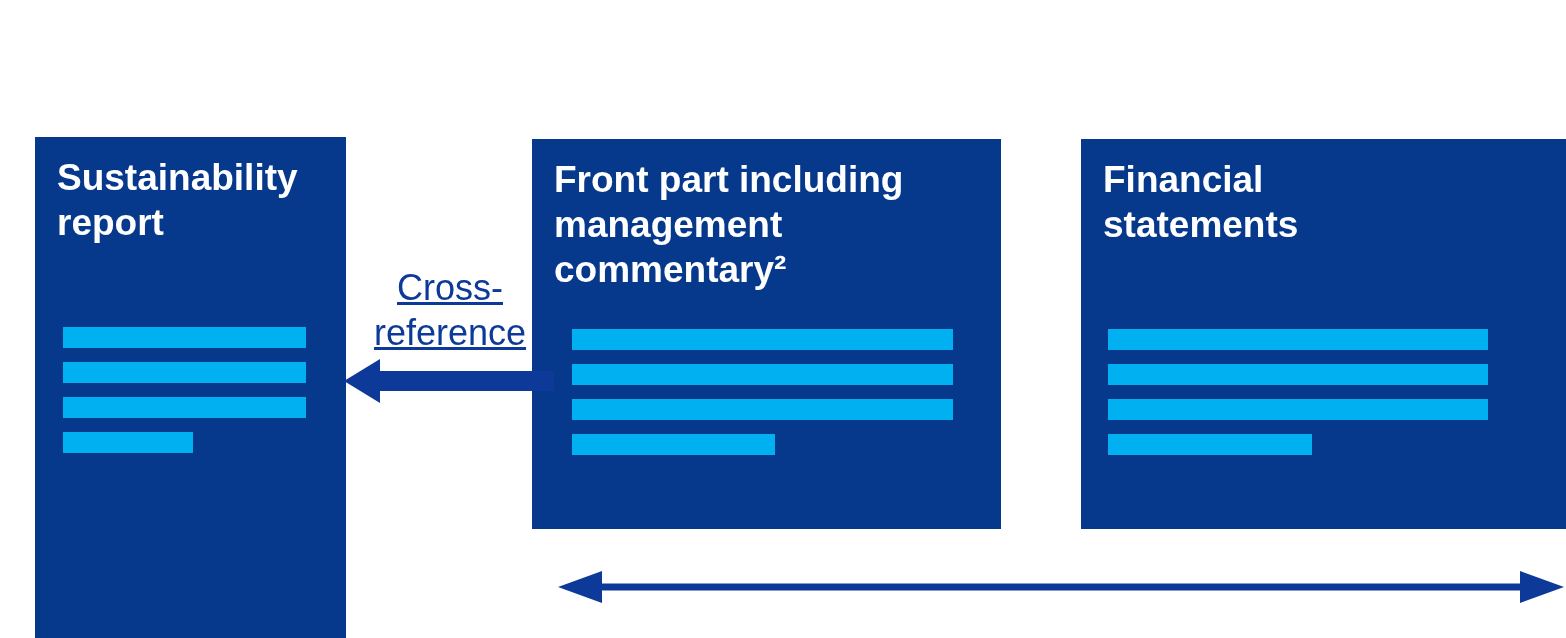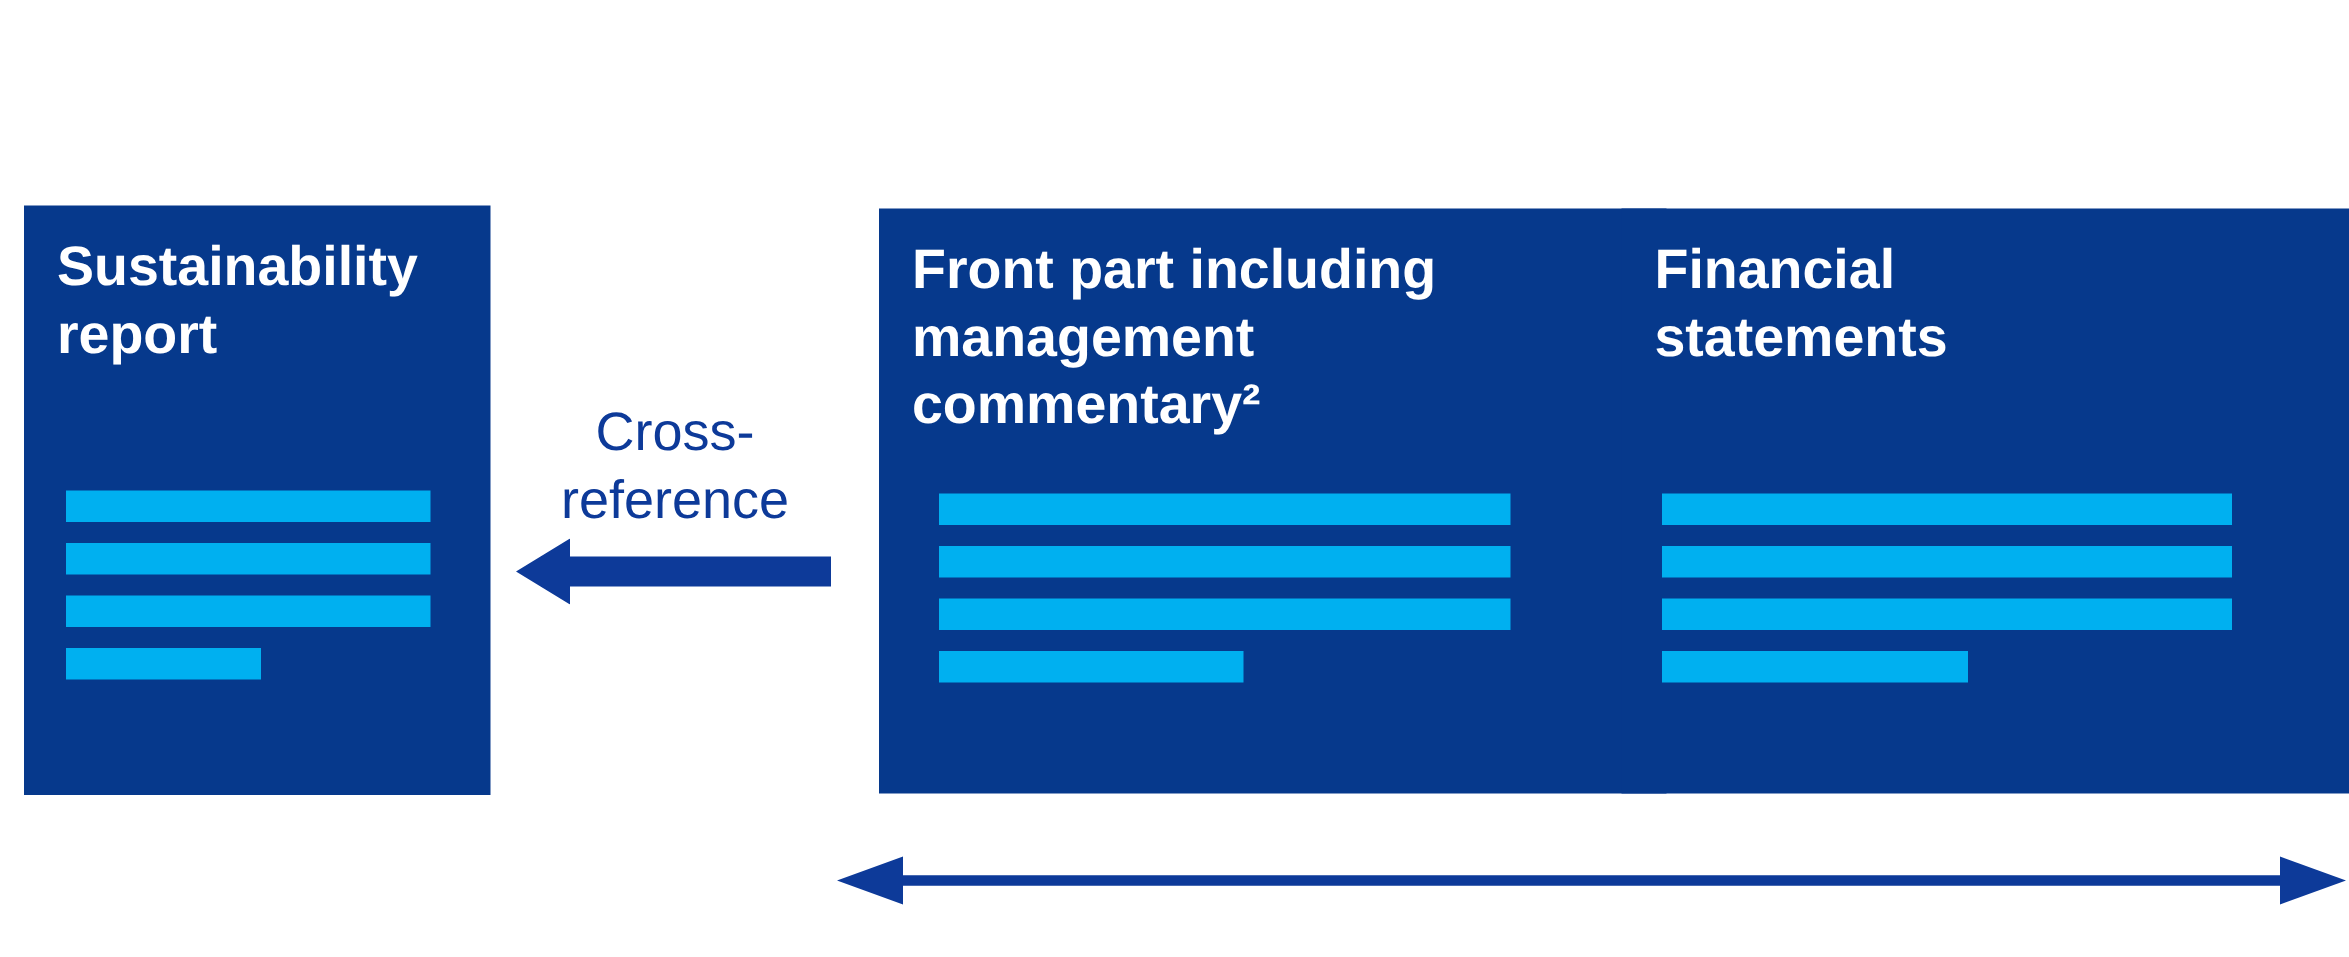--- a/index.html
+++ b/index.html
@@ -32,22 +32,22 @@
     letter-spacing: -1px;
   }
 
   
   .report-box {
     position: absolute;
     background: var(--box_blue);
     box-sizing: border-box;
     padding: 18px 18px 0 22px;
   }
-  .box-sustainability { left: 16px;   top: 137px; width: 311px; height: 393px; }
-  .box-front          { left: 586px;  top: 139px; width: 525px; height: 390px; }
+  .box-sustainability { left: 35px;   top: 137px; width: 311px; height: 502px; }
+  .box-front          { left: 532px;  top: 139px; width: 469px; height: 390px; }
   .box-financial      { left: 1081px; top: 139px; width: 520px; height: 390px; }
 
   .box-title {
     color: var(--title_white);
     font-size: 37px;
     font-weight: 700;
     line-height: 45px;
     white-space: pre-line;
   }
 
@@ -68,20 +68,21 @@
   .crossref-label {
     position: absolute;
     left: 345px;
     top: 265px;
     width: 210px;
     text-align: center;
     color: var(--accent_blue);
     font-size: 36px;
     line-height: 45px;
     white-space: pre-line;
+    text-decoration: underline;
   }
   .crossref-arrow {
     position: absolute;
     left: 344px;
     top: 359px;
     width: 210px;
     height: 44px;
     color: var(--accent_blue);
   }
 

